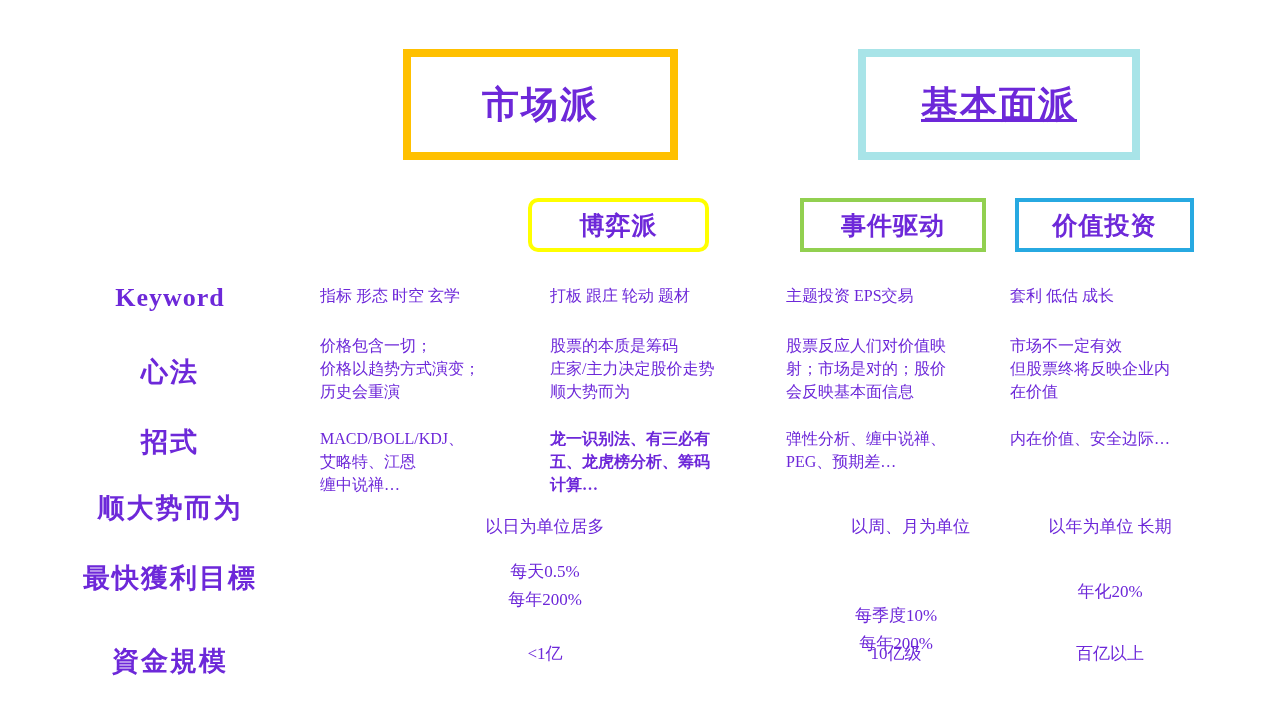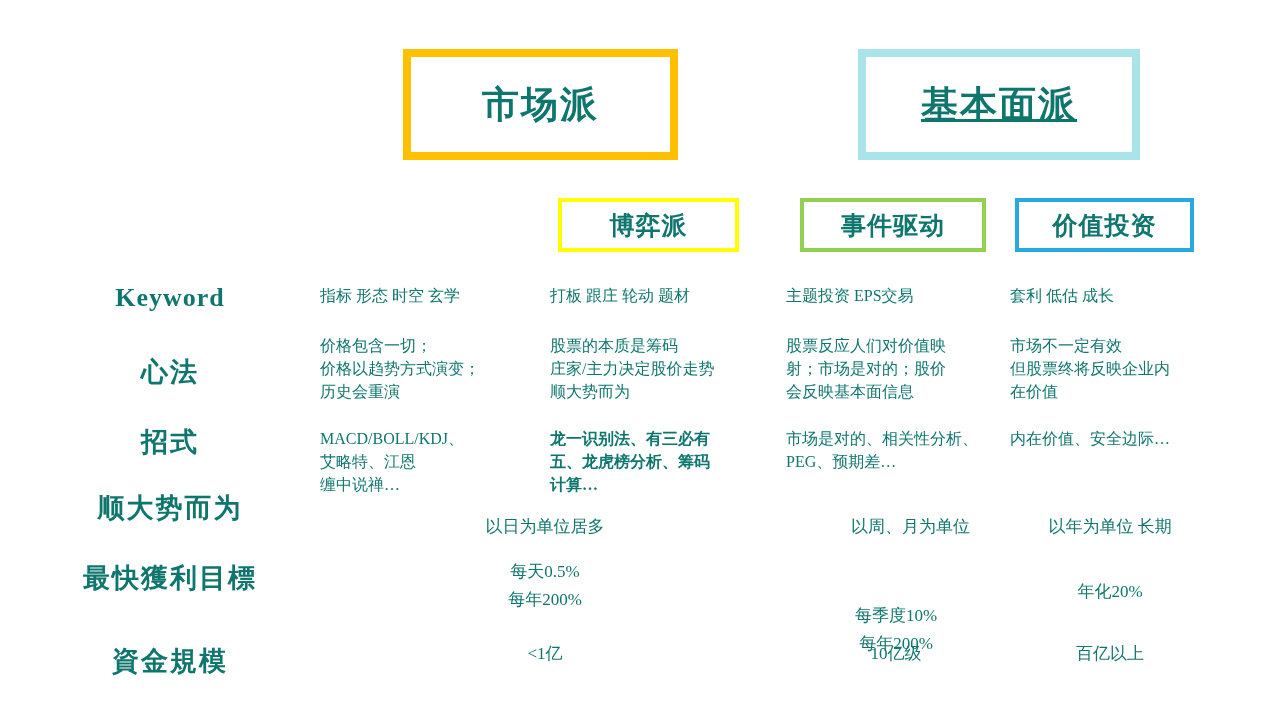--- a/index.html
+++ b/index.html
@@ -3,21 +3,21 @@
 <meta charset="utf-8">
 <style>
   html, body { margin: 0; padding: 0; background: #ffffff; }
   .canvas {
     position: relative;
     width: 1262px;
     height: 720px;
     background: #ffffff;
     overflow: hidden;
     font-family: "Liberation Serif", "DejaVu Serif", serif;
-    color: #0f766e;
+    color: #6d28d9;
   }
   .group-box {
     position: absolute;
     box-sizing: border-box;
     border: 8px solid #ccc;
     background: #fff;
     display: flex;
     align-items: center;
     justify-content: center;
   }
@@ -71,21 +71,21 @@
 
 <div class="canvas">
 
   <div class="group-box" style="left: 403px; top: 49px; width: 275px; height: 111px; border-color: rgb(255, 192, 0);">
     <span class="title">市场派</span>
   </div>
   <div class="group-box" style="left: 858px; top: 49px; width: 282px; height: 111px; border-color: rgb(168, 228, 232); text-decoration: underline;">
     <span class="title">基本面派</span>
   </div>
 
-  <div class="school-box" style="left: 558px; width: 181px; border-color: rgb(255, 255, 0);">
+  <div class="school-box" style="left: 528px; width: 181px; border-color: rgb(255, 255, 0); border-radius: 10px;">
     <span class="title">博弈派</span>
   </div>
   <div class="school-box" style="left: 800px; width: 186px; border-color: rgb(146, 208, 80);">
     <span class="title">事件驱动</span>
   </div>
   <div class="school-box" style="left: 1015px; width: 179px; border-color: rgb(39, 169, 225);">
     <span class="title">价值投资</span>
   </div>
 
   <div class="row-label latin" style="top:283px;">Keyword</div>
@@ -112,21 +112,21 @@
   <div class="cell" style="left:1010px; top:334px; width:230px;">市场不一定有效
 但股票终将反映企业内
 在价值</div>
 
   <div class="cell" style="left:320px; top:427px; width:230px;">MACD/BOLL/KDJ、
 艾略特、江恩
 缠中说禅…</div>
   <div class="cell" style="left:550px; top:427px; width:235px;font-weight:bold;">龙一识别法、有三必有
 五、龙虎榜分析、筹码
 计算…</div>
-  <div class="cell" style="left:786px; top:427px; width:230px;">市场是对的、相关性分析、
+  <div class="cell" style="left:786px; top:427px; width:230px;">弹性分析、缠中说禅、
 PEG、预期差…</div>
   <div class="cell" style="left:1010px; top:427px; width:230px;">内在价值、安全边际…</div>
 
   <div class="mcell" style="left:420px; top:513px; width:250px;">以日为单位居多</div>
   <div class="mcell" style="left:750px; top:513px; width:220px;text-align:right;">以周、月为单位</div>
   <div class="mcell" style="left:1005px; top:513px; width:210px;">以年为单位 长期</div>
 
   <div class="mcell" style="left:420px; top:558px; width:250px;">每天0.5%
 每年200%</div>
   <div class="mcell" style="left:786px; top:558px; width:220px;margin-top:44px;">每季度10%

